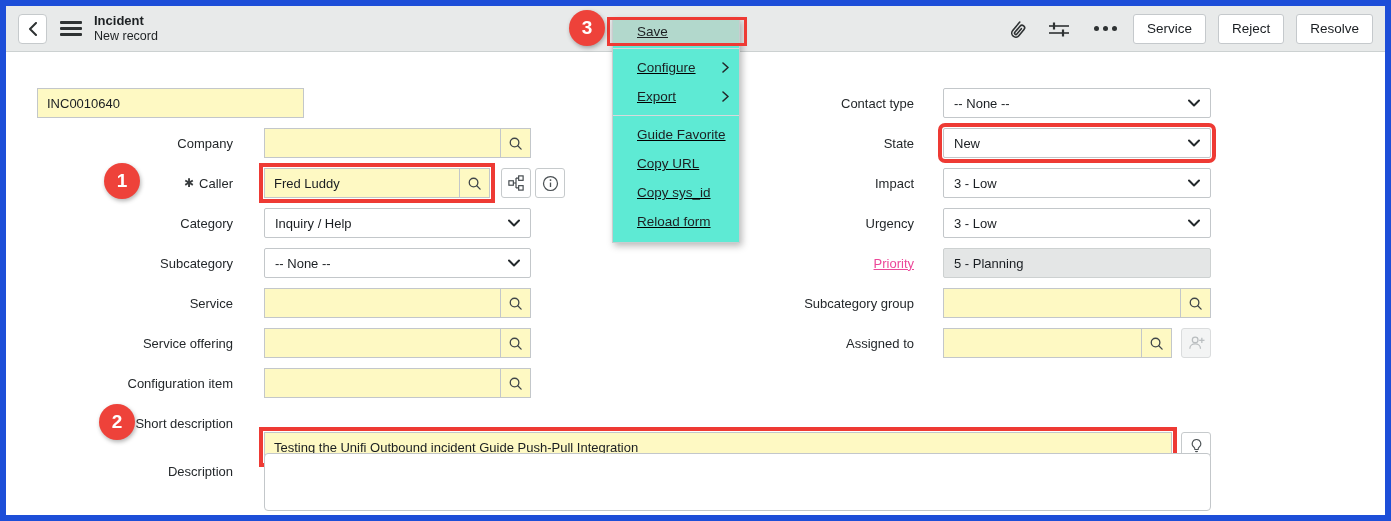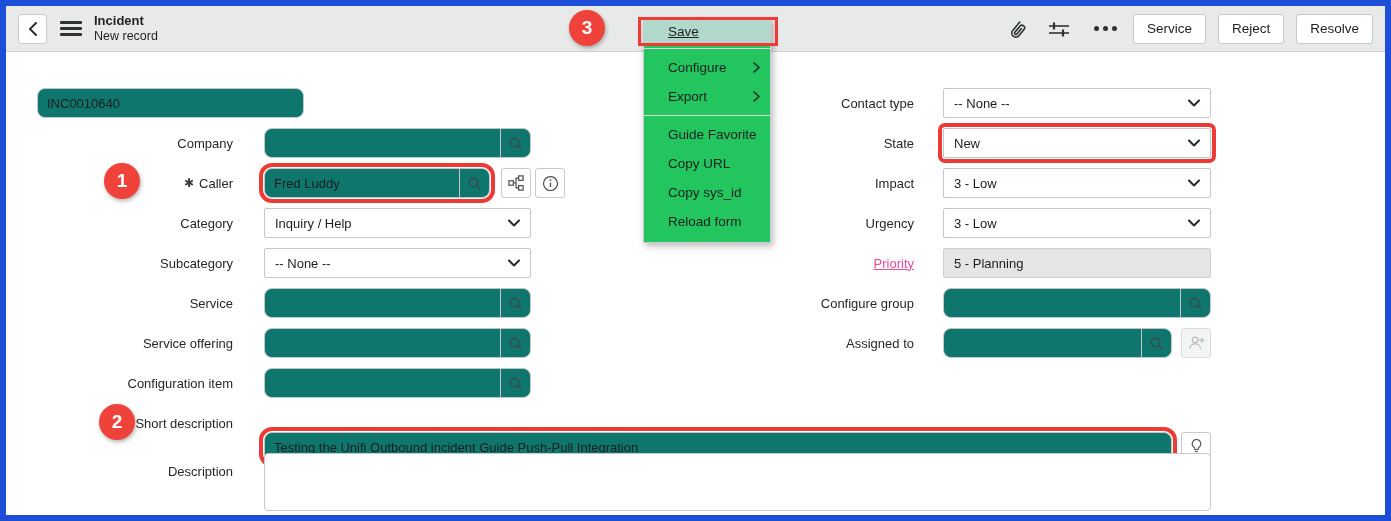--- a/index.html
+++ b/index.html
@@ -32,44 +32,44 @@
   .row-left  { left:0; }
   .row-right { left:640px; }
   .lbl { font-size:13px; color:#24282b; text-align:right; display:flex; align-items:center;
          justify-content:flex-end; gap:5px; }
   .row-left  .lbl { width:227px; }
   .row-right .lbl { width:268px; }
   .row-left  .fld { margin-left:31px; width:267px; }
   .row-right .fld { margin-left:29px; width:268px; }
   .req { font-size:12px; color:#383c3e; }
   .fld { height:30px; display:flex; align-items:center; }
-  .box { height:30px; width:100%; display:flex; background:#0f766e;
-         border:1px solid #c3c7ca; border-radius:8px; }
+  .box { height:30px; width:100%; display:flex; background:#fef9c3;
+         border:1px solid #c3c7ca; border-radius:0; }
   .box input { flex:1; min-width:0; height:100%; border:none; outline:none; background:transparent;
                padding:0 9px; font-size:13px; color:#1a1e22; font-family:inherit; }
   .search-btn { width:30px; height:100%; border:none; border-left:1px solid #c3c7ca; background:transparent;
                 display:flex; align-items:center; justify-content:center; cursor:pointer; flex:none; }
   .sel { height:30px; width:100%; background:#fff; border:1px solid #c3c7ca; border-radius:2px;
          display:flex; align-items:center; justify-content:space-between; padding:0 10px;
          font-size:13px; color:#1a1e22; cursor:pointer; }
   .ro  { height:30px; width:100%; background:#e4e6e6; border:1px solid #cdd1d1; border-radius:2px;
          display:flex; align-items:center; padding:0 10px; font-size:13px; color:#1a1e22; }
   .sq-btn { width:30px; height:30px; background:#fff; border:1px solid #c6cacc; border-radius:3px;
             display:flex; align-items:center; justify-content:center; cursor:pointer; flex:none; }
   .sq-btn.disabled { background:#f3f4f4; border-color:#dadcdd; cursor:default; }
   .link-lbl { color:#ec4899; text-decoration:underline; cursor:pointer; }
   .hl { outline:4px solid #ee3a34; outline-offset:1px; }
   textarea.desc { position:absolute; left:258px; top:447px; width:947px; height:58px;
                   border:1px solid #c3c7ca; border-radius:4px; resize:none; font-family:inherit;
                   font-size:13px; color:#1a1e22; padding:6px 9px; outline:none; }
   .wide .fld { margin-left:31px; width:947px;margin-top:48px; }
 
   
-  .menu { position:absolute; left:637px; top:12px; width:128px; background:#22c55e;
-          border:1px solid #c9cdcf; box-shadow:2px 3px 7px rgba(0,0,0,.28); z-index:20; padding-bottom:6px; }
+  .menu { position:absolute; left:606px; top:12px; width:128px; background:#5eead4;
+          border:1px solid #c9cdcf; box-shadow:2px 3px 7px rgba(0,0,0,.28); z-index:20; padding-bottom:6px;text-decoration:underline; }
   .mi { position:relative; font-size:13.5px; color:#1c2022; padding:7px 10px 7px 24px; cursor:pointer;
         display:flex; align-items:center; justify-content:space-between; }
   .mi-save { background:#b2d8cc; text-decoration:underline; padding:5px 10px 5px 24px; }
   .mi-save::after { content:""; position:absolute; inset:-2px -8px -2px -6px;
                     border:3px solid #ee3a34; pointer-events:none; }
   .mdiv { height:1px; background:#d7dadb; margin:4px 0; }
 
   
   .num-circle { position:absolute; width:36px; height:36px; border-radius:50%; background:#ee423a;
                 color:#fff; font-size:19px; font-weight:700; display:flex; align-items:center;
@@ -357,21 +357,21 @@
         <span class="link-lbl">Priority</span>
       </div>
     <div class="fld">
         <div class="ro">
       <span>5 - Planning</span>
     </div>
       </div>
   </div>
 
   <div class="row row-right" style="top:282px">
-    <div class="lbl">Configure group</div>
+    <div class="lbl">Subcategory group</div>
     <div class="fld">
         <div class="box">
       <input value="" style="">
       <button class="search-btn">
             <span>
               <svg width="15" height="15" viewBox="0 0 16 16">
                 <circle cx="7" cy="7" r="4.6" fill="none" stroke="#40464a" stroke-width="1.4"></circle>
                 <line x1="10.4" y1="10.4" x2="14" y2="14" stroke="#40464a" stroke-width="1.4" stroke-linecap="round"></line>
               </svg>
             </span>

